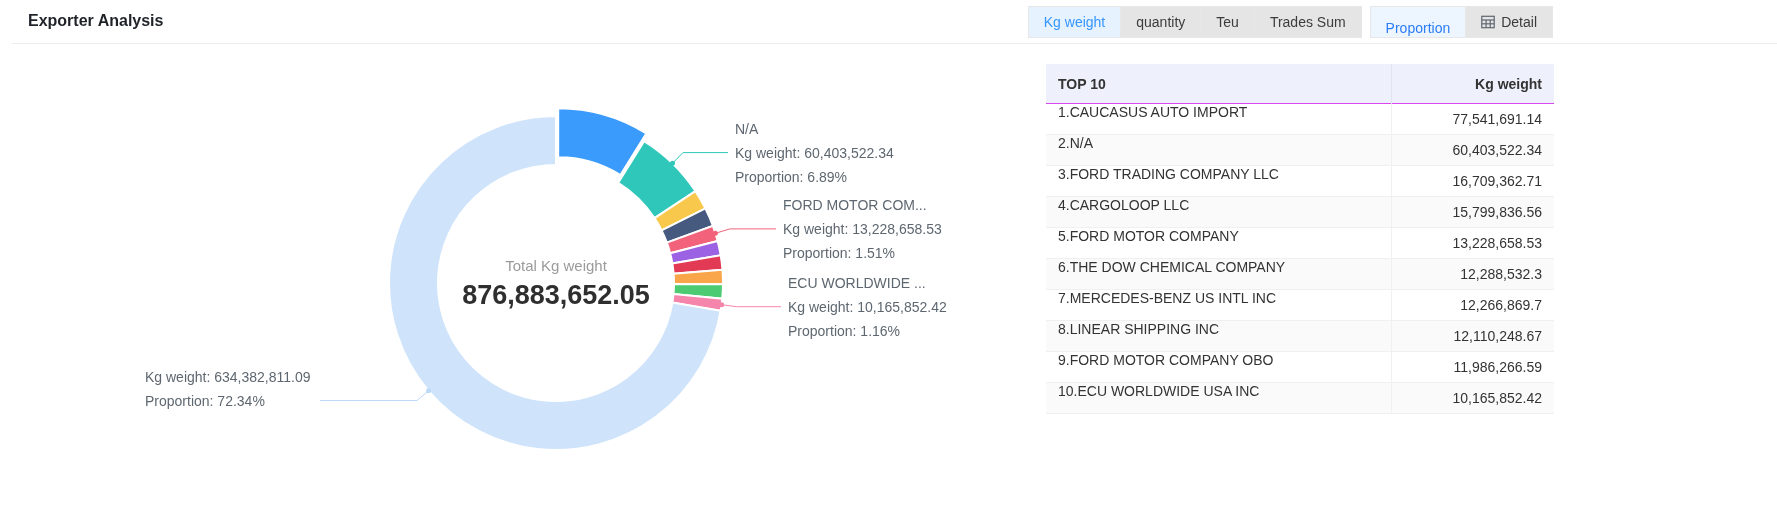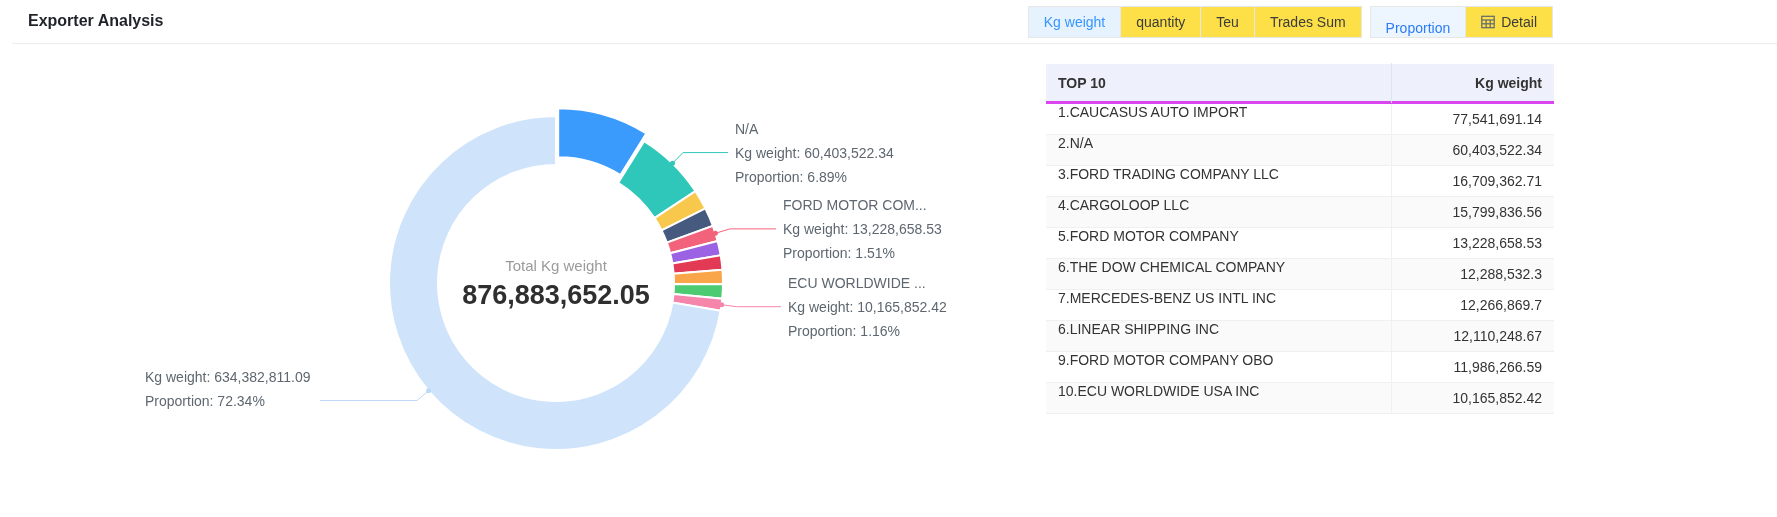--- a/index.html
+++ b/index.html
@@ -3,21 +3,21 @@
 <meta charset="utf-8">
 <style>
   * { box-sizing: border-box; margin: 0; padding: 0; }
   html,body { width:1777px; height:517px; background:#fff; font-family:"Liberation Sans",sans-serif; position:relative; overflow:hidden; }
 
   
   .header-bar { position:absolute; top:0; left:12px; right:0; height:44px; background:#fff; border-bottom:1px solid #ececec; }
   .page-title { position:absolute; left:16px; top:12px; font-size:16px; font-weight:700; color:#1f2329; }
   .tabs-wrap { position:absolute; top:6px; right:224px; height:32px; display:flex; align-items:center; gap:8px; }
   .tab-group { display:flex; }
-  .tab { height:32px; line-height:30px; padding:0 15px; font-size:14px; color:#3c3c3c; background:#fde047;
+  .tab { height:32px; line-height:30px; padding:0 15px; font-size:14px; color:#3c3c3c; background:#e5e5e5;
          border:1px solid #e7e7e7; margin-left:-1px; cursor:pointer; white-space:nowrap; display:flex; align-items:center; gap:6px; }
   .tab:first-child { margin-left:0; }
   .tab.active { background:#e6f3ff; color:#3695ff; }
   .tab.view-active { background:#edf6ff; color:#2b7cf7;flex-direction:column; }
   .pie-icon { width:14px; height:14px; border-radius:50%;
               background:conic-gradient(from 0deg, rgba(43,124,247,0) 0 23%, #2b7cf7 27% 100%); display:inline-block; }
   .table-icon { display:inline-flex; }
 
   
   .chart-panel { position:absolute; left:0; top:44px; width:1040px; height:473px; }
@@ -27,21 +27,21 @@
   .center-label .t2 { font-size:27px; color:#2f2f2f; font-weight:600; line-height:34px; }
   .callout { position:absolute; font-size:14px; color:#5e6770; }
   .callout div { line-height:24px; white-space:nowrap; }
   .co-na     { left:735px; top:73px; }
   .co-ford   { left:783px; top:149px; }
   .co-ecu    { left:788px; top:227px; }
   .co-others { left:145px; top:321px; }
 
   
   .top10-table { position:absolute; left:1046px; top:64px; width:508px; font-size:14px; color:#333; }
-  .t-header { display:flex; background:#eef1fb; height:40px; align-items:center; font-weight:700; border-bottom:3px solid #d946ef; }
+  .t-header { display:flex; background:#eef1fb; height:40px; align-items:center; font-weight:700; border-bottom:1px solid #d946ef; }
   .t-header .col-name { flex:1; padding-left:12px; }
   .t-header .col-val  { width:163px; text-align:right; padding-right:12px; border-left:1px solid #e0e4f0; line-height:40px; height:40px; }
   .t-row { display:flex; height:31px; align-items:flex-start; background:#fff; border-bottom:1px solid #f0f0f0; }
   .t-row:nth-child(even) { background:#fafafa; }
   .t-row .col-name { flex:1; padding-left:12px; white-space:nowrap; overflow:hidden; }
   .t-row .col-val  { width:163px; text-align:right; padding-right:12px; border-left:1px solid #f0f0f0; line-height:31px; height:31px; }
 </style>
 </head>
 <body>
 
@@ -155,21 +155,21 @@
     </div>
     <div class="t-row">
       <div class="col-name">6.THE DOW CHEMICAL COMPANY</div>
       <div class="col-val">12,288,532.3</div>
     </div>
     <div class="t-row">
       <div class="col-name">7.MERCEDES-BENZ US INTL INC</div>
       <div class="col-val">12,266,869.7</div>
     </div>
     <div class="t-row">
-      <div class="col-name">6.LINEAR SHIPPING INC</div>
+      <div class="col-name">8.LINEAR SHIPPING INC</div>
       <div class="col-val">12,110,248.67</div>
     </div>
     <div class="t-row">
       <div class="col-name">9.FORD MOTOR COMPANY OBO</div>
       <div class="col-val">11,986,266.59</div>
     </div>
     <div class="t-row">
       <div class="col-name">10.ECU WORLDWIDE USA INC</div>
       <div class="col-val">10,165,852.42</div>
     </div>

